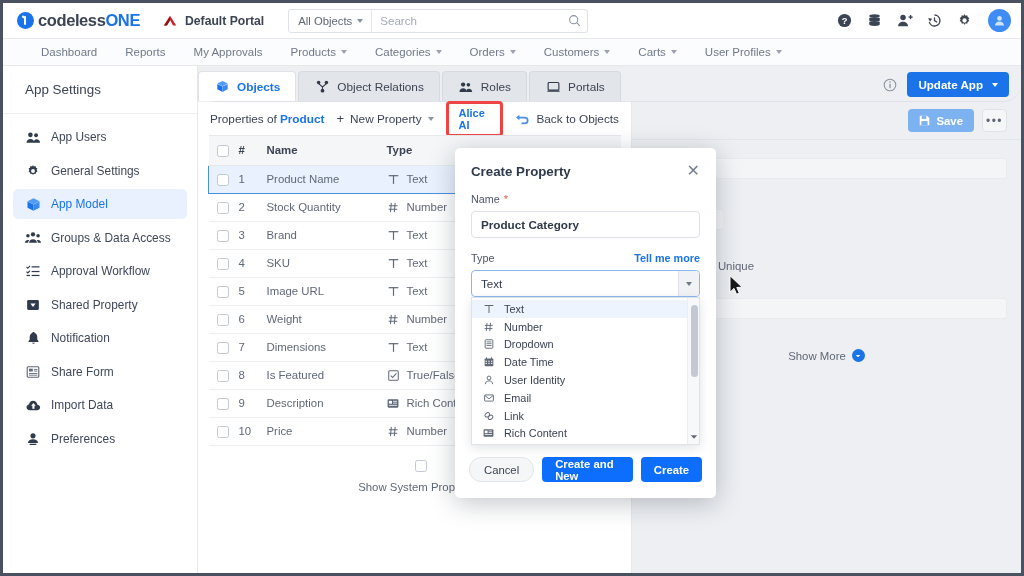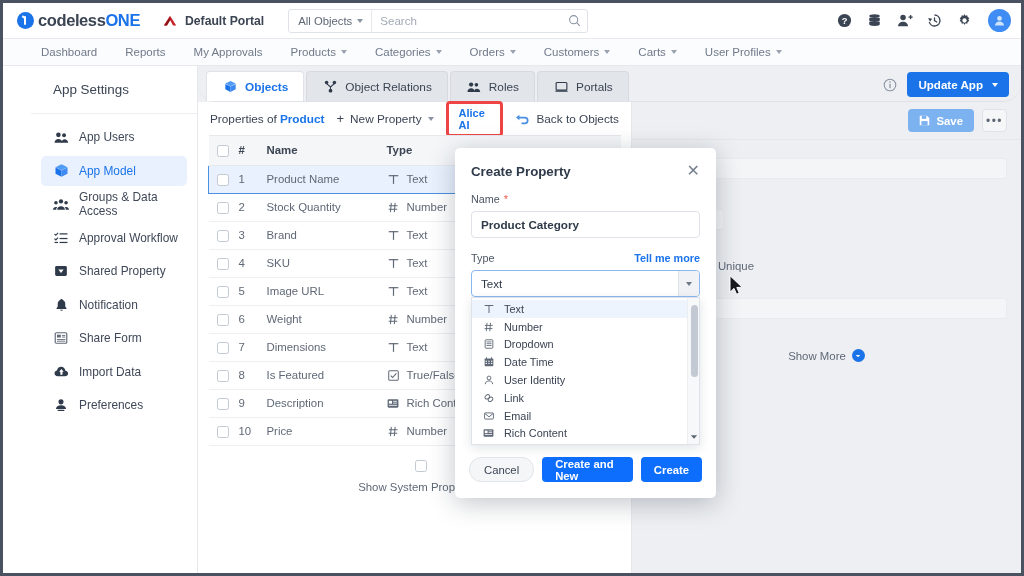--- a/index.html
+++ b/index.html
@@ -118,21 +118,20 @@
     height: calc(570px - 36px - 27px);
     background: #edeff2;
   }
 
   
   .sidebar {
     width: 195px; flex: none;
     background: #ffffff;
     border-right: 1px solid #e6e8ec;
     padding-top: 0;
-    padding-left: 28px;
   }
   .sb-title {
     height: 48px; display: flex; align-items: center;
     padding-left: 22px; font-size: 13.4px; color: #3b4453;
     border-bottom: 1px solid #edeff2;
   }
   .sb-list { padding: 8px 10px 0 10px; }
   .sb-item {
     display: flex; align-items: center; gap: 10px;
     height: 30px; padding-left: 12px; border-radius: 5px;
@@ -140,21 +139,21 @@
     margin-bottom: 3.5px;
   }
   .sb-item.active { background: #e9f1fe; color: #1a73e8; }
   .sb-ico { width: 16px; height: 16px; display: flex; align-items: center; justify-content: center; flex: none; }
 
   
   .main { flex: 1; position: relative; background: #edeff2; display: flex; flex-direction: column; }
 
   .tabrow {
     height: 36px; display: flex; align-items: flex-end;
-    background: #edeff2; padding-left: 8px;
+    background: #edeff2; 
     border-bottom: 1px solid #dfe2e8;
     position: relative;
     border-radius: 18px;
   }
   .tab {
     display: flex; align-items: center; gap: 7px;
     height: 30px; padding: 0 15px;
     font-size: 11.8px; color: #3b4453;
     background: #e2e5e9;
     border: 1px solid #d6dae0; border-bottom: none;
@@ -487,20 +486,29 @@
                 <svg width="15" height="13" viewBox="0 0 17 14">
                   <circle cx="5" cy="4" r="2.6" fill="#2f3a4a"></circle>
                   <circle cx="11.4" cy="4.4" r="2.2" fill="#2f3a4a"></circle>
                   <path d="M0.6 13c0-2.7 2-4.4 4.4-4.4S9.4 10.3 9.4 13z" fill="#2f3a4a"></path>
                   <path d="M8.6 13c0-2.4 1.5-3.9 3.4-3.9S16 10.6 16 13z" fill="#2f3a4a"></path>
                 </svg>
               </span>
           <span>App Users</span>
         </div>
 
+        <div class="sb-item">
+          <span class="sb-ico">
+                <svg width="14" height="14" viewBox="0 0 16 16">
+                  <path d="M8 1.1l1 1.7 1.9-.5.5 1.9 1.7 1-1 1.7 1 1.7-1.7 1-.5 1.9-1.9-.5-1 1.7-1-1.7-1.9.5-.5-1.9-1.7-1 1-1.7-1-1.7 1.7-1 .5-1.9 1.9.5z" fill="#2f3a4a"></path>
+                  <circle cx="8" cy="8" r="2.2" fill="#fff"></circle>
+                </svg>
+              </span>
+          <span>General Settings</span>
+        </div>
 
         <div class="sb-item active">
           <span class="sb-ico">
                 <svg width="15" height="15" viewBox="0 0 16 16">
                   <path d="M8 1.2 14.4 4.4 8 7.6 1.6 4.4Z" fill="#4f9bf5"></path>
                   <path d="M1.6 4.9 8 8.1v6.6L1.6 11.5Z" fill="#1a73e8"></path>
                   <path d="M14.4 4.9 8 8.1v6.6l6.4-3.2Z" fill="#3d8af0"></path>
                 </svg>
               </span>
           <span>App Model</span>
@@ -963,34 +971,34 @@
                   <svg width="10" height="10" viewBox="0 0 12 12">
                     <circle cx="6" cy="3.6" r="2.3" fill="none" stroke="#5f6876" stroke-width="1.1"></circle>
                     <path d="M1.6 11c0-2.4 1.9-3.9 4.4-3.9s4.4 1.5 4.4 3.9" fill="none" stroke="#5f6876" stroke-width="1.1"></path>
                   </svg>
                 </span>
             <span>User Identity</span>
           </div>
           <div class="dd-item">
             <span class="dd-ico">
                   <svg width="10" height="10" viewBox="0 0 12 12">
+                    <rect x="0.7" y="2.3" width="10.6" height="7.4" rx="0.9" fill="none" stroke="#5f6876" stroke-width="1.1"></rect>
+                    <path d="M0.9 2.9 L6 7 L11.1 2.9" fill="none" stroke="#5f6876" stroke-width="1.1"></path>
+                  </svg>
+                </span>
+            <span>Email</span>
+          </div>
+          <div class="dd-item">
+            <span class="dd-ico">
+                  <svg width="10" height="10" viewBox="0 0 12 12">
                     <ellipse cx="4" cy="4.6" rx="3" ry="2.2" transform="rotate(-38 4 4.6)" fill="none" stroke="#5f6876" stroke-width="1.1"></ellipse>
                     <ellipse cx="7.8" cy="7.6" rx="3" ry="2.2" transform="rotate(-38 7.8 7.6)" fill="none" stroke="#5f6876" stroke-width="1.1"></ellipse>
                   </svg>
                 </span>
             <span>Link</span>
-          </div>
-          <div class="dd-item">
-            <span class="dd-ico">
-                  <svg width="10" height="10" viewBox="0 0 12 12">
-                    <rect x="0.7" y="2.3" width="10.6" height="7.4" rx="0.9" fill="none" stroke="#5f6876" stroke-width="1.1"></rect>
-                    <path d="M0.9 2.9 L6 7 L11.1 2.9" fill="none" stroke="#5f6876" stroke-width="1.1"></path>
-                  </svg>
-                </span>
-            <span>Email</span>
           </div>
           <div class="dd-item">
             <span class="dd-ico">
                   <svg width="11" height="10" viewBox="0 0 13 12">
                     <rect x="0.6" y="1.4" width="11.8" height="9.2" rx="1.2" fill="#5f6876"></rect>
                     <rect x="2" y="3.1" width="3.4" height="3.1" fill="#fff"></rect>
                     <rect x="6.6" y="3.1" width="4.2" height="0.9" fill="#fff"></rect>
                     <rect x="6.6" y="5.1" width="4.2" height="0.9" fill="#fff"></rect>
                     <rect x="2" y="7.5" width="8.8" height="0.9" fill="#fff"></rect>
                   </svg>

